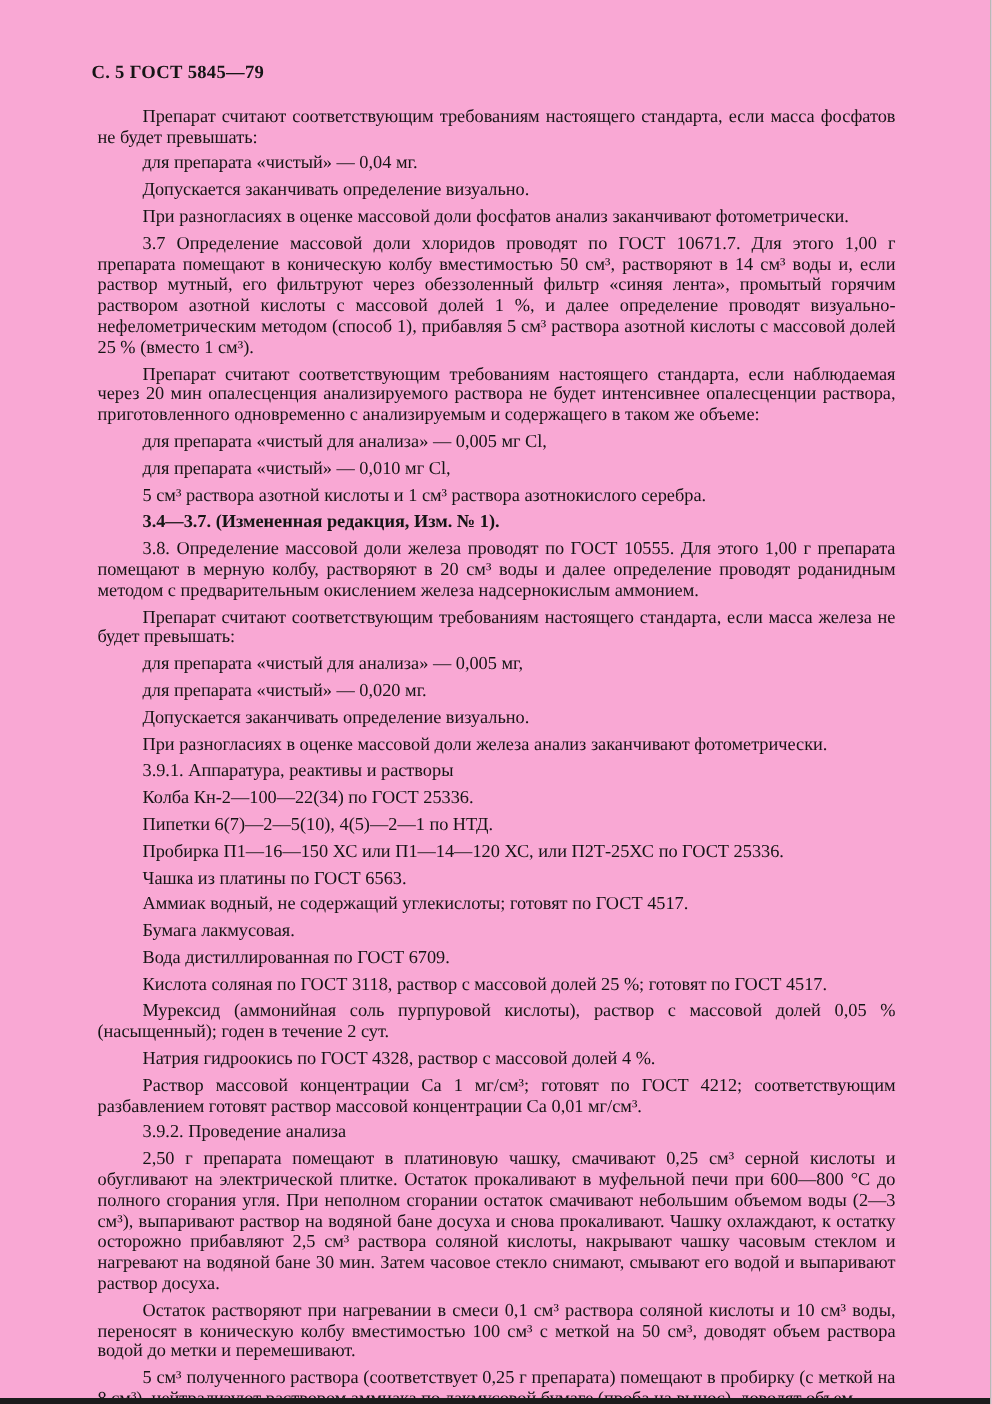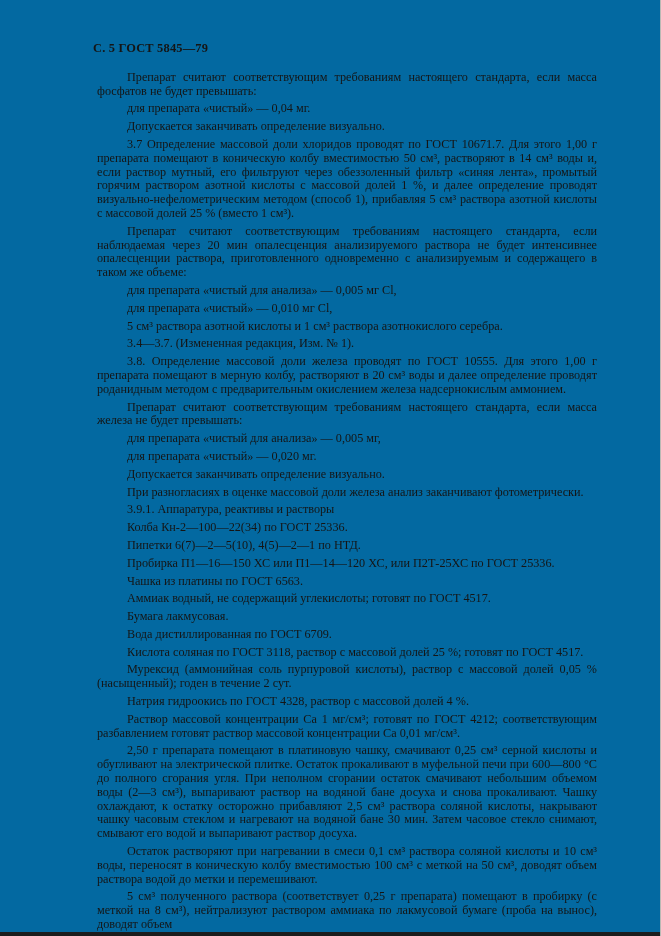--- a/index.html
+++ b/index.html
@@ -5,60 +5,61 @@
   * { box-sizing: border-box; }
   html, body { margin: 0; padding: 0; }
   body {
     width: 661px; height: 936px;
     background: #f4f4f1;
     font-family: "Liberation Serif", serif;
   }
   .page {
     position: relative;
     width: 661px; height: 936px;
-    background: #0369a1;
+    background: #f9a8d4;
     color: #151515;
     font-size: 12.2px;
     line-height: 13.8px;
-    padding: 42px 59px 0 93px;
+    padding: 42px 59px 0 61px;
     overflow: hidden;
     border-right: 1px solid #b9b9b4;
   }
   .header {
     font-weight: bold;
     font-size: 12.4px;
     margin: 0 0 15px 0;
     letter-spacing: 0.2px;
   }
   .doc-body { width: 100%; }
   .para {
     margin: 4px;
     text-indent: 30px;
     text-align: justify;
   }
-  .bold   { font-weight: normal; }
+  .bold   { font-weight: bold; }
   .italic { }
   .spaced { letter-spacing: 0.32em; word-spacing: 0.18em; }
   .bottom-edge {
     position: absolute;
     left: 0; bottom: 0;
     width: 100%; height: 4px;
     background: #1c1c1c;
   }
 </style>
 </head>
 <body>
 
 <div class="page">
   <div class="header">С. 5 ГОСТ 5845—79</div>
 
   <div class="doc-body">
       <p class="para"><span>Препарат считают соответствующим требованиям настоящего стандарта, если масса фосфатов не будет превышать:</span></p>
       <p class="para"><span>для препарата «чистый» — 0,04 мг.</span></p>
       <p class="para"><span>Допускается заканчивать определение визуально.</span></p>
+      <p class="para"><span>При разногласиях в оценке массовой доли фосфатов анализ заканчивают фотометрически.</span></p>
       <p class="para"><span>3.7 Определение массовой доли хлоридов проводят по ГОСТ 10671.7. Для этого 1,00 г препарата помещают в коническую колбу вместимостью 50 см³, растворяют в 14 см³ воды и, если раствор мутный, его фильтруют через обеззоленный фильтр «синяя лента», промытый горячим раствором азотной кислоты с массовой долей 1 %, и далее определение проводят визуально-нефелометрическим методом (способ 1), прибавляя 5 см³ раствора азотной кислоты с массовой долей 25 % (вместо 1 см³).</span></p>
       <p class="para"><span>Препарат считают соответствующим требованиям настоящего стандарта, если наблюдаемая через 20 мин опалесценция анализируемого раствора не будет интенсивнее опалесценции раствора, приготовленного одновременно с анализируемым и содержащего в таком же объеме:</span></p>
       <p class="para"><span>для препарата «чистый для анализа» — 0,005 мг Cl,</span></p>
       <p class="para"><span>для препарата «чистый» — 0,010 мг Cl,</span></p>
       <p class="para"><span>5 см³ раствора азотной кислоты и 1 см³ раствора азотнокислого серебра.</span></p>
       <p class="para"><span class="bold">3.4—3.7. (Измененная редакция, Изм. № 1).</span></p>
       <p class="para"><span>3.8. Определение массовой доли железа проводят по ГОСТ 10555. Для этого 1,00 г препарата помещают в мерную колбу, растворяют в 20 см³ воды и далее определение проводят роданидным методом с предварительным окислением железа надсернокислым аммонием.</span></p>
       <p class="para"><span>Препарат считают соответствующим требованиям настоящего стандарта, если масса железа не будет превышать:</span></p>
       <p class="para"><span>для препарата «чистый для анализа» — 0,005 мг,</span></p>
       <p class="para"><span>для препарата «чистый» — 0,020 мг.</span></p>
@@ -69,19 +70,20 @@
       <p class="para"><span>Пипетки 6(7)—2—5(10), 4(5)—2—1 по НТД.</span></p>
       <p class="para"><span>Пробирка П1—16—150 ХС или П1—14—120 ХС, или П2Т-25ХС по ГОСТ 25336.</span></p>
       <p class="para"><span>Чашка из платины по ГОСТ 6563.</span></p>
       <p class="para"><span>Аммиак водный, не содержащий углекислоты; готовят по ГОСТ 4517.</span></p>
       <p class="para"><span>Бумага лакмусовая.</span></p>
       <p class="para"><span>Вода дистиллированная по ГОСТ 6709.</span></p>
       <p class="para"><span>Кислота соляная по ГОСТ 3118, раствор с массовой долей 25 %; готовят по ГОСТ 4517.</span></p>
       <p class="para"><span>Мурексид (аммонийная соль пурпуровой кислоты), раствор с массовой долей 0,05 % (насыщенный); годен в течение 2 сут.</span></p>
       <p class="para"><span>Натрия гидроокись по ГОСТ 4328, раствор с массовой долей 4 %.</span></p>
       <p class="para"><span>Раствор массовой концентрации Са 1 мг/см³; готовят по ГОСТ 4212; соответствующим разбавлением готовят раствор массовой концентрации Са 0,01 мг/см³.</span></p>
+      <p class="para"><span>3.9.2. </span><span class="italic">Проведение анализа</span></p>
       <p class="para"><span>2,50 г препарата помещают в платиновую чашку, смачивают 0,25 см³ серной кислоты и обугливают на электрической плитке. Остаток прокаливают в муфельной печи при 600—800 °С до полного сгорания угля. При неполном сгорании остаток смачивают небольшим объемом воды (2—3 см³), выпаривают раствор на водяной бане досуха и снова прокаливают. Чашку охлаждают, к остатку осторожно прибавляют 2,5 см³ раствора соляной кислоты, накрывают чашку часовым стеклом и нагревают на водяной бане 30 мин. Затем часовое стекло снимают, смывают его водой и выпаривают раствор досуха.</span></p>
       <p class="para"><span>Остаток растворяют при нагревании в смеси 0,1 см³ раствора соляной кислоты и 10 см³ воды, переносят в коническую колбу вместимостью 100 см³ с меткой на 50 см³, доводят объем раствора водой до метки и перемешивают.</span></p>
       <p class="para"><span>5 см³ полученного раствора (соответствует 0,25 г препарата) помещают в пробирку (с меткой на 8 см³), нейтрализуют раствором аммиака по лакмусовой бумаге (проба на вынос), доводят объем</span></p>
     </div>
 
   <div class="bottom-edge"></div>
 </div>
 
 </body></html>

